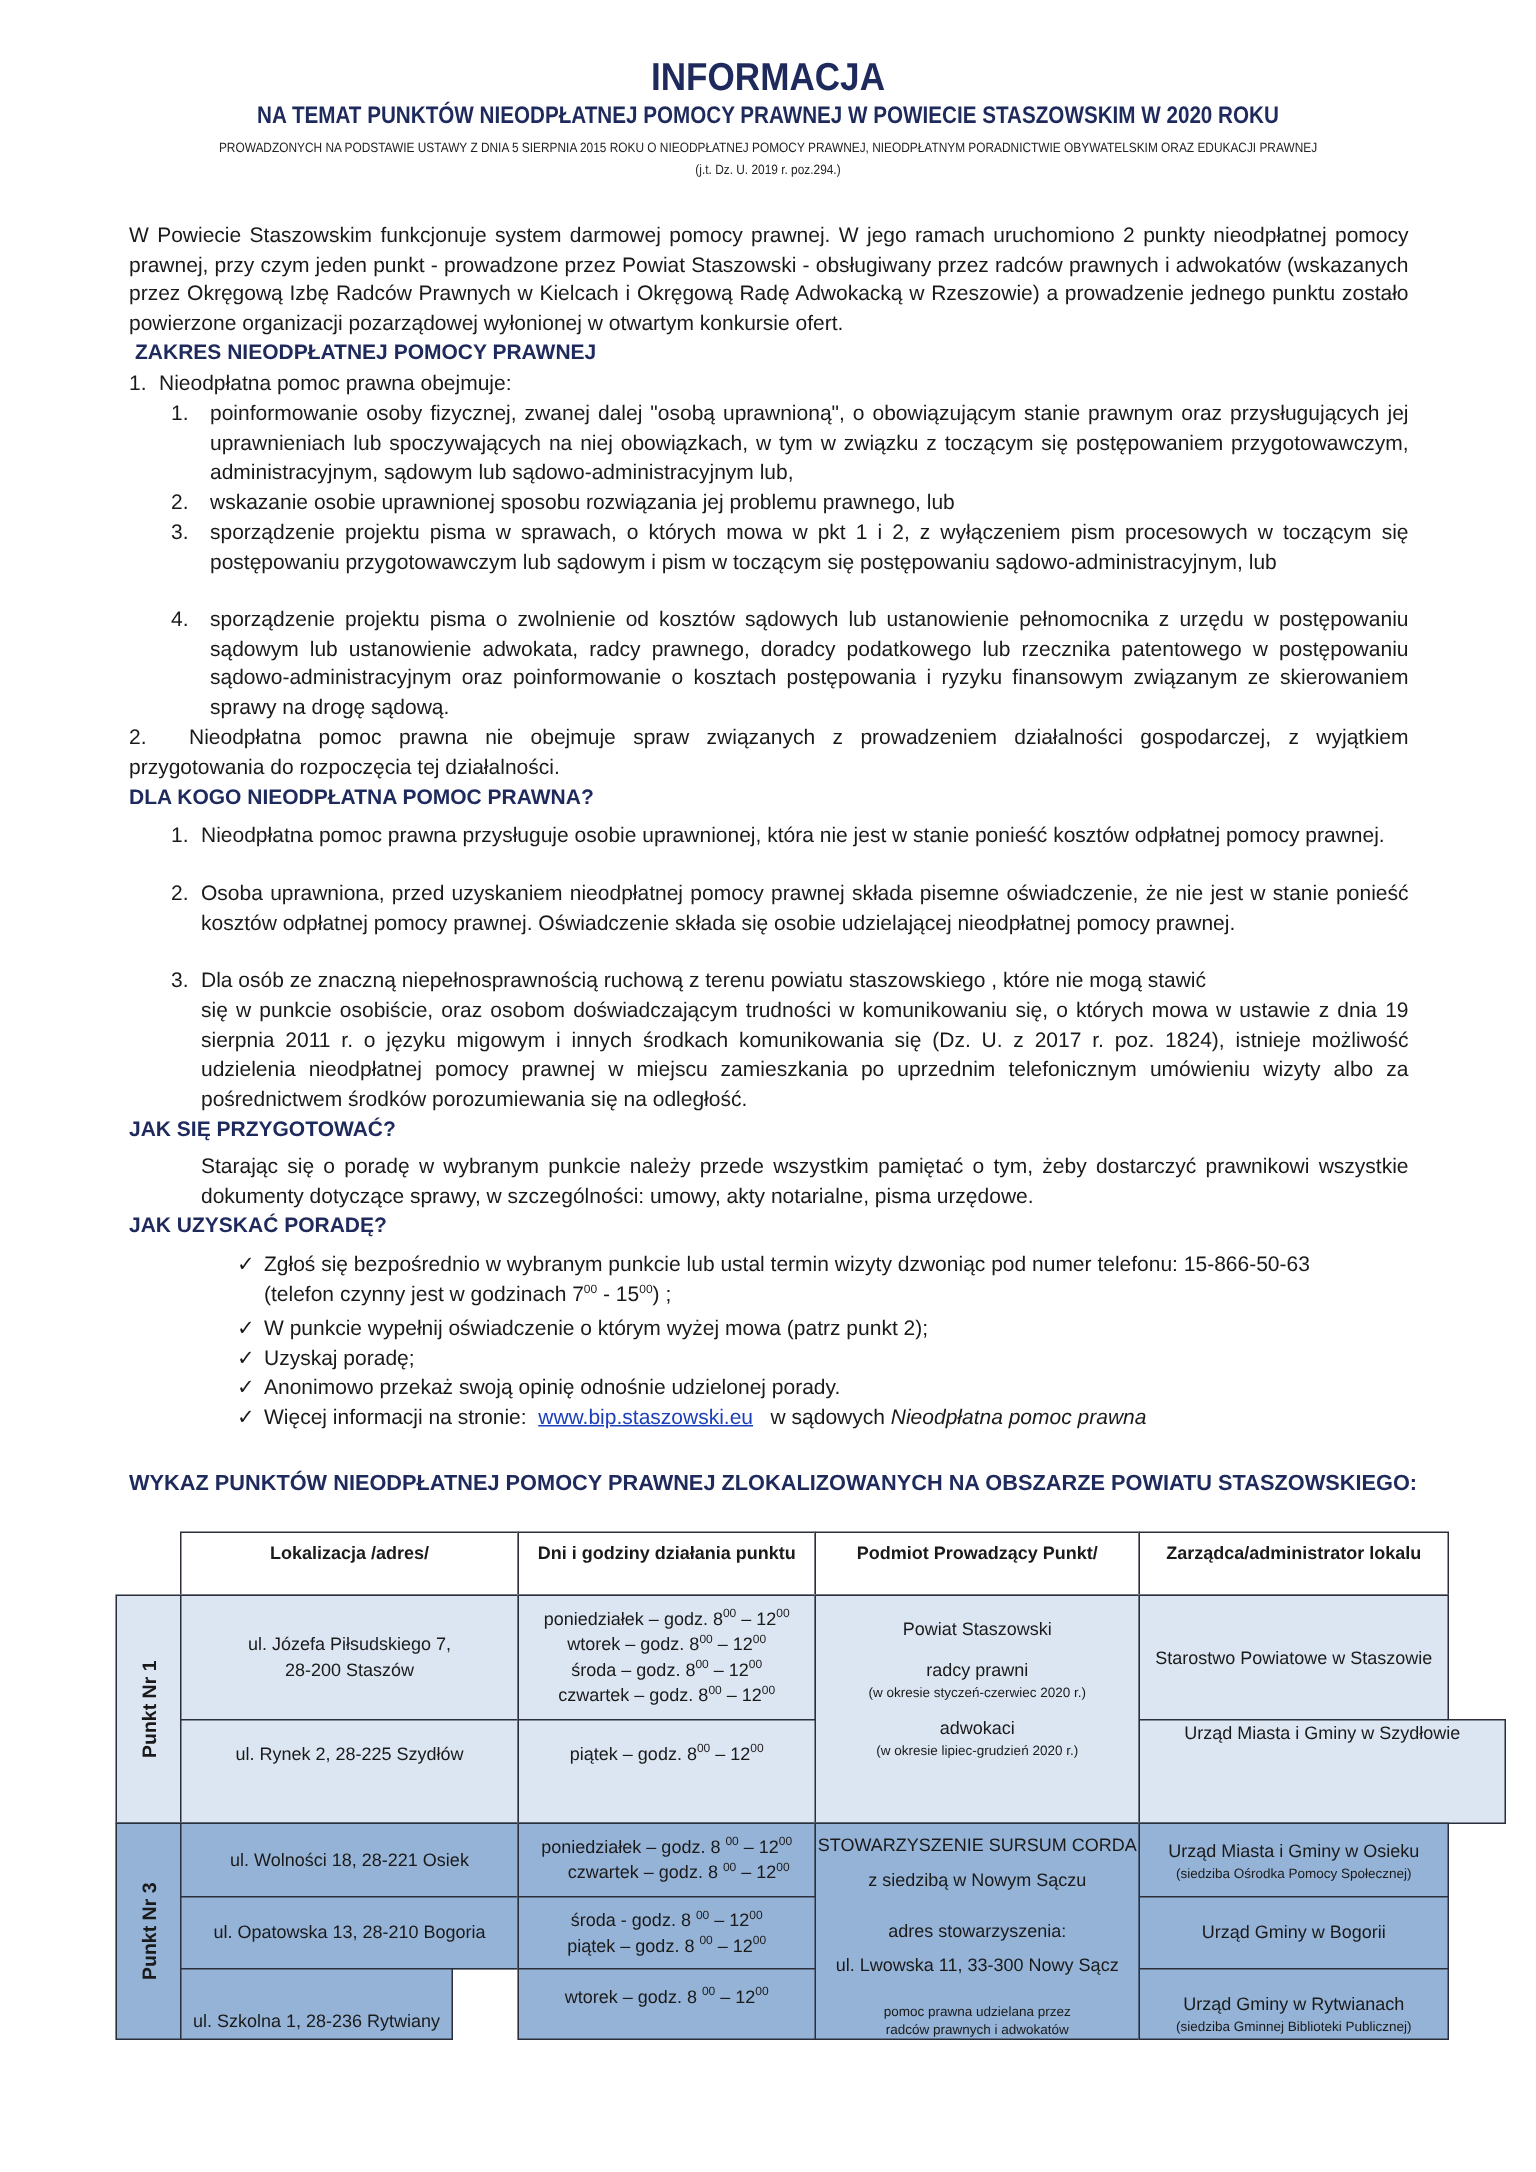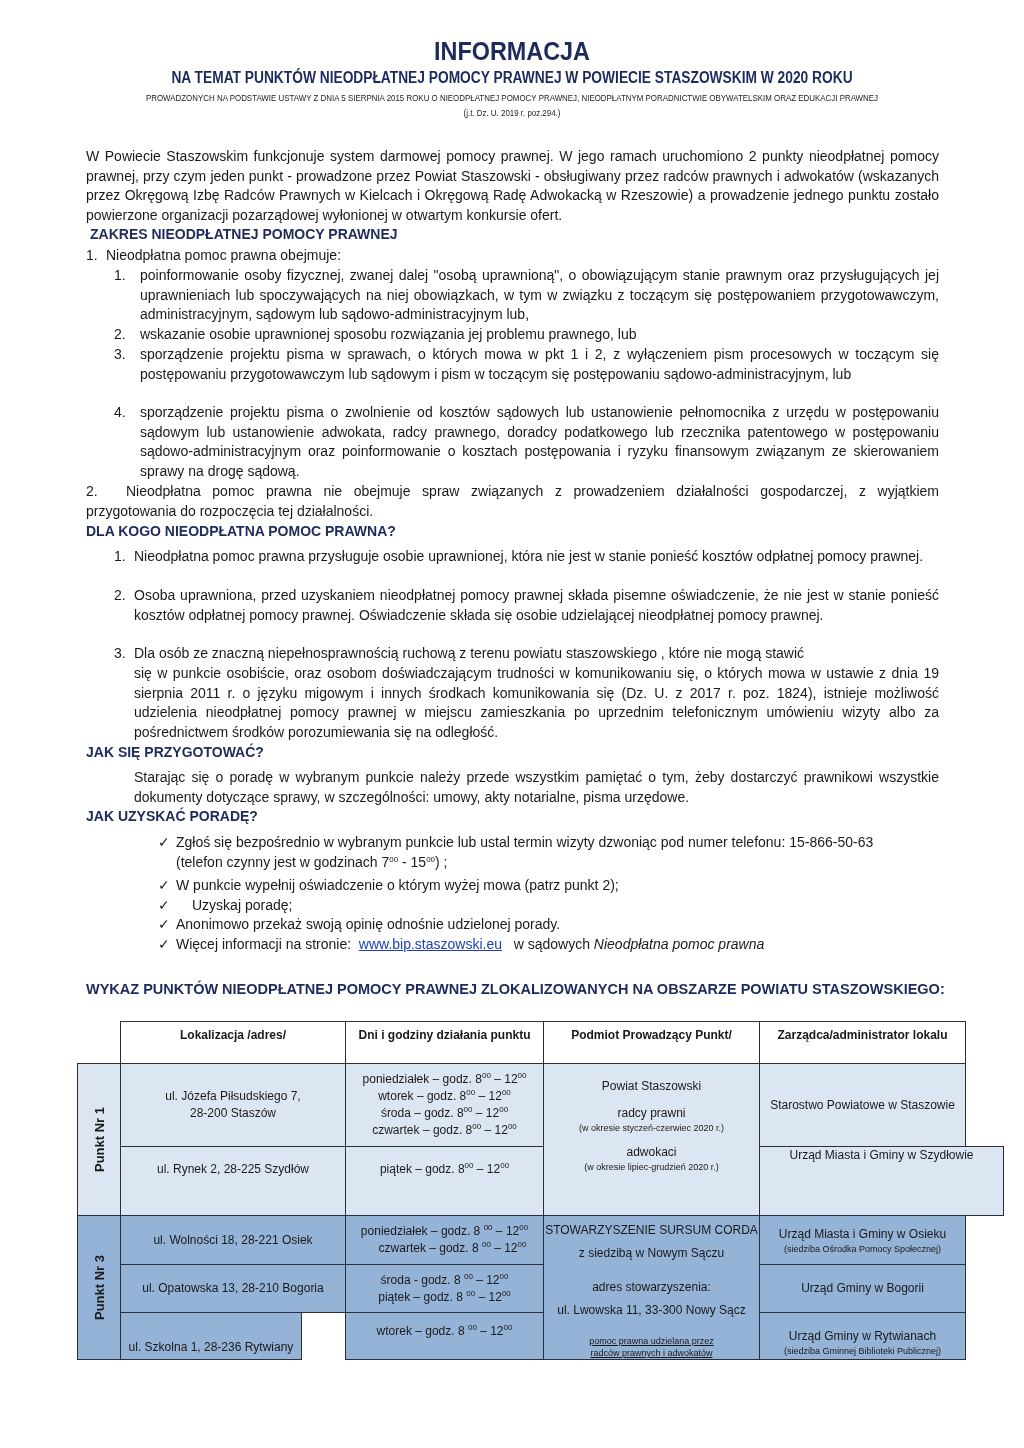--- a/index.html
+++ b/index.html
@@ -96,21 +96,21 @@
   <div class="h2" style="left:86px; top:808px;">JAK UZYSKAĆ PORADĘ?</div>
 
   <div class="check" style="left:158px; top:833px;">✓</div>
   <div class="txt j" style="left:176px; top:833px; width:763px;">Zgłoś się bezpośrednio w wybranym punkcie lub ustal termin wizyty dzwoniąc pod numer telefonu: 15-866-50-63</div>
   <div class="txt" style="left:176px; top:853px;"><span>(telefon czynny jest w godzinach 7</span><sup>00</sup><span> - 15</span><sup>00</sup><span>) ;</span></div>
 
   <div class="check" style="left:158px; top:876px;">✓</div>
   <div class="txt" style="left:176px; top:876px;">W punkcie wypełnij oświadczenie o którym wyżej mowa (patrz punkt 2);</div>
 
   <div class="check" style="left:158px; top:896px;">✓</div>
-  <div class="txt" style="left:192px; top:896px;">Uzyskaj poradę;</div>
+  <div class="txt" style="left:176px; top:896px;">Uzyskaj poradę;</div>
 
   <div class="check" style="left:158px; top:915px;">✓</div>
   <div class="txt" style="left:176px; top:915px;">Anonimowo przekaż swoją opinię odnośnie udzielonej porady.</div>
 
   <div class="check" style="left:158px; top:935px;">✓</div>
   <div class="txt" style="left:176px; top:935px; white-space:pre;"><span>Więcej informacji na stronie:  </span><a class="link">www.bip.staszowski.eu</a><span>   w sądowych </span><i>Nieodpłatna pomoc prawna</i></div>
 
   <div class="h2" style="left:86px; top:981px; font-size:14.5px;">WYKAZ PUNKTÓW NIEODPŁATNEJ POMOCY PRAWNEJ  ZLOKALIZOWANYCH NA OBSZARZE POWIATU STASZOWSKIEGO:</div>
 
   <div>
@@ -177,21 +177,21 @@
       <div><span>poniedziałek – godz. 8 </span><sup>00</sup> – <span>12</span><sup>00</sup></div>
       <div style="padding-left:16px;"><span>czwartek – godz. 8 </span><sup>00</sup> – <span>12</span><sup>00</sup></div>
     </div>
     <div class="cell p3" style="left:543px; top:1215px; width:217px; height:145px; justify-content:space-between; padding-top:6px;">
       <span>STOWARZYSZENIE  SURSUM CORDA</span>
       <span>z siedzibą w Nowym Sączu</span>
       <div style="height:6px;"></div>
       <span>adres stowarzyszenia:</span>
       <span>ul. Lwowska 11,  33-300 Nowy Sącz</span>
       <div style="height:4px;"></div>
-      <span class="tiny" style="width:150px;text-decoration:underline;">pomoc prawna udzielana przez radców prawnych i adwokatów</span>
+      <span class="tiny" style="width:150px;">pomoc prawna udzielana przez radców prawnych i adwokatów</span>
     </div>
     <div class="cell p3" style="left:759px; top:1215px; width:207px; height:50px;">
       <span>Urząd Miasta i Gminy  w Osieku</span>
       <span class="tiny">(siedziba Ośrodka Pomocy Społecznej)</span>
     </div>
 
     <div class="cell p3" style="left:120px; top:1264px; width:226px; height:49px;">
         <span>ul. Opatowska 13, 28-210 Bogoria</span>
       </div>
     <div class="cell p3" style="left:345px; top:1264px; width:199px; height:49px;">

